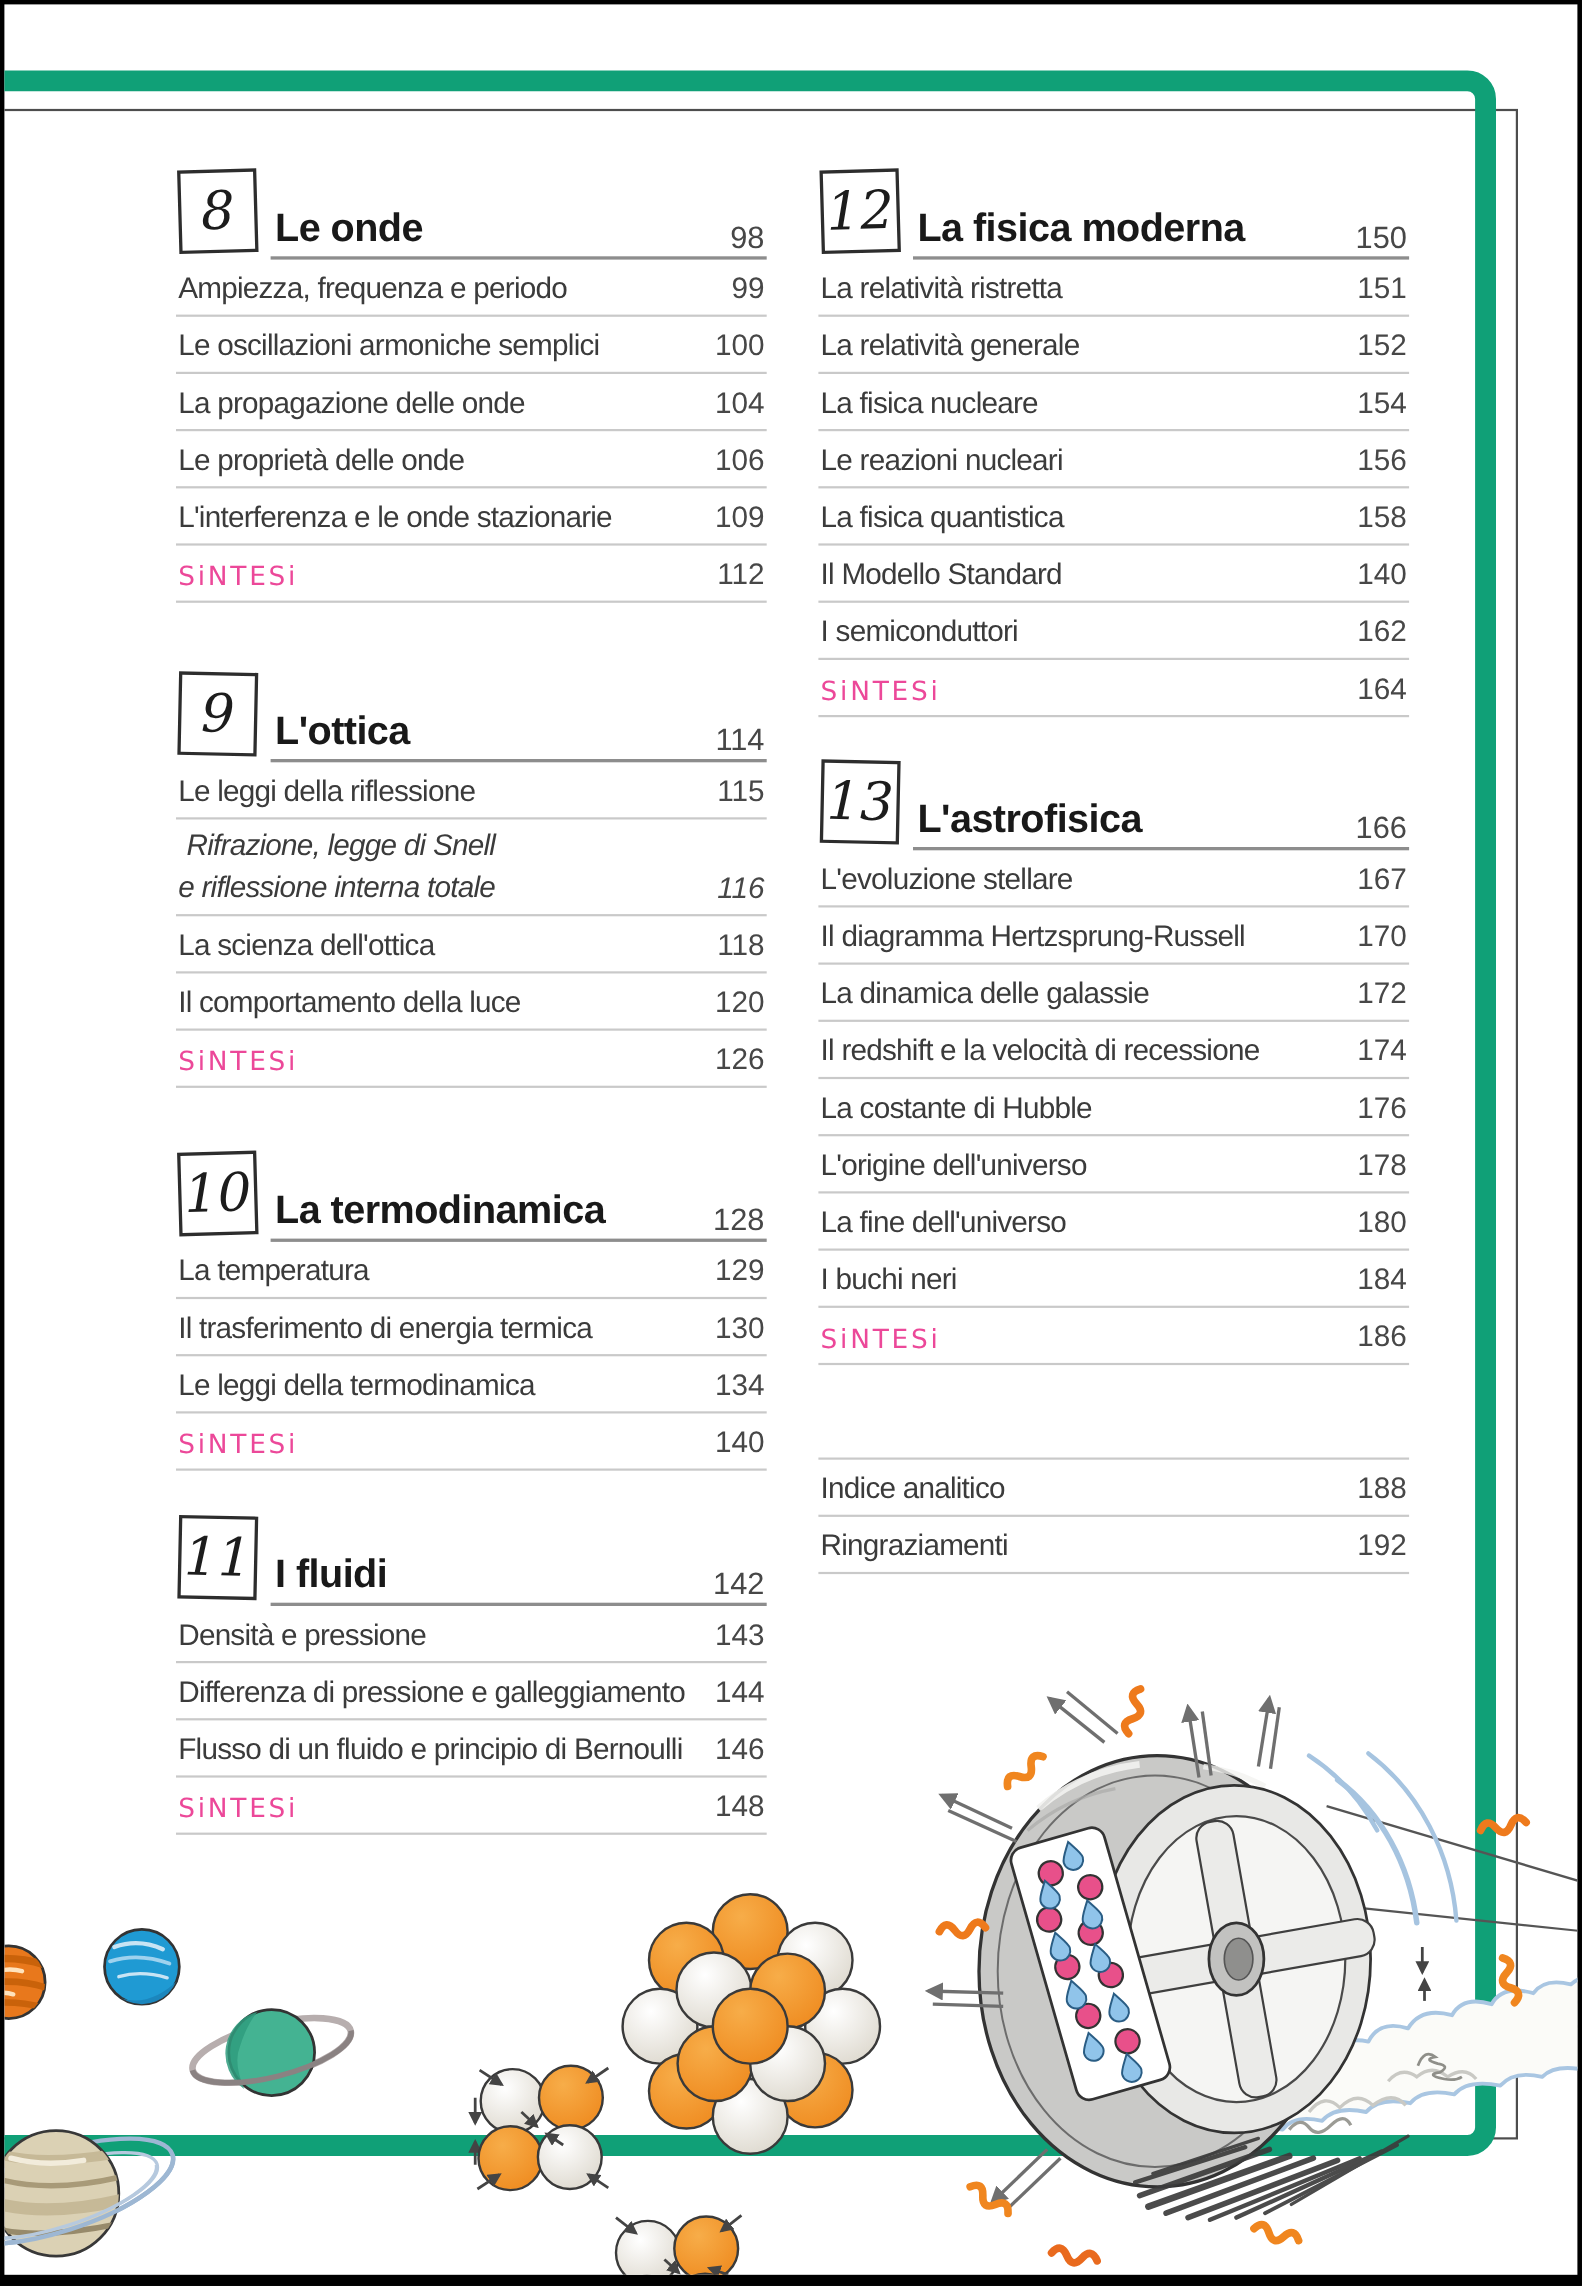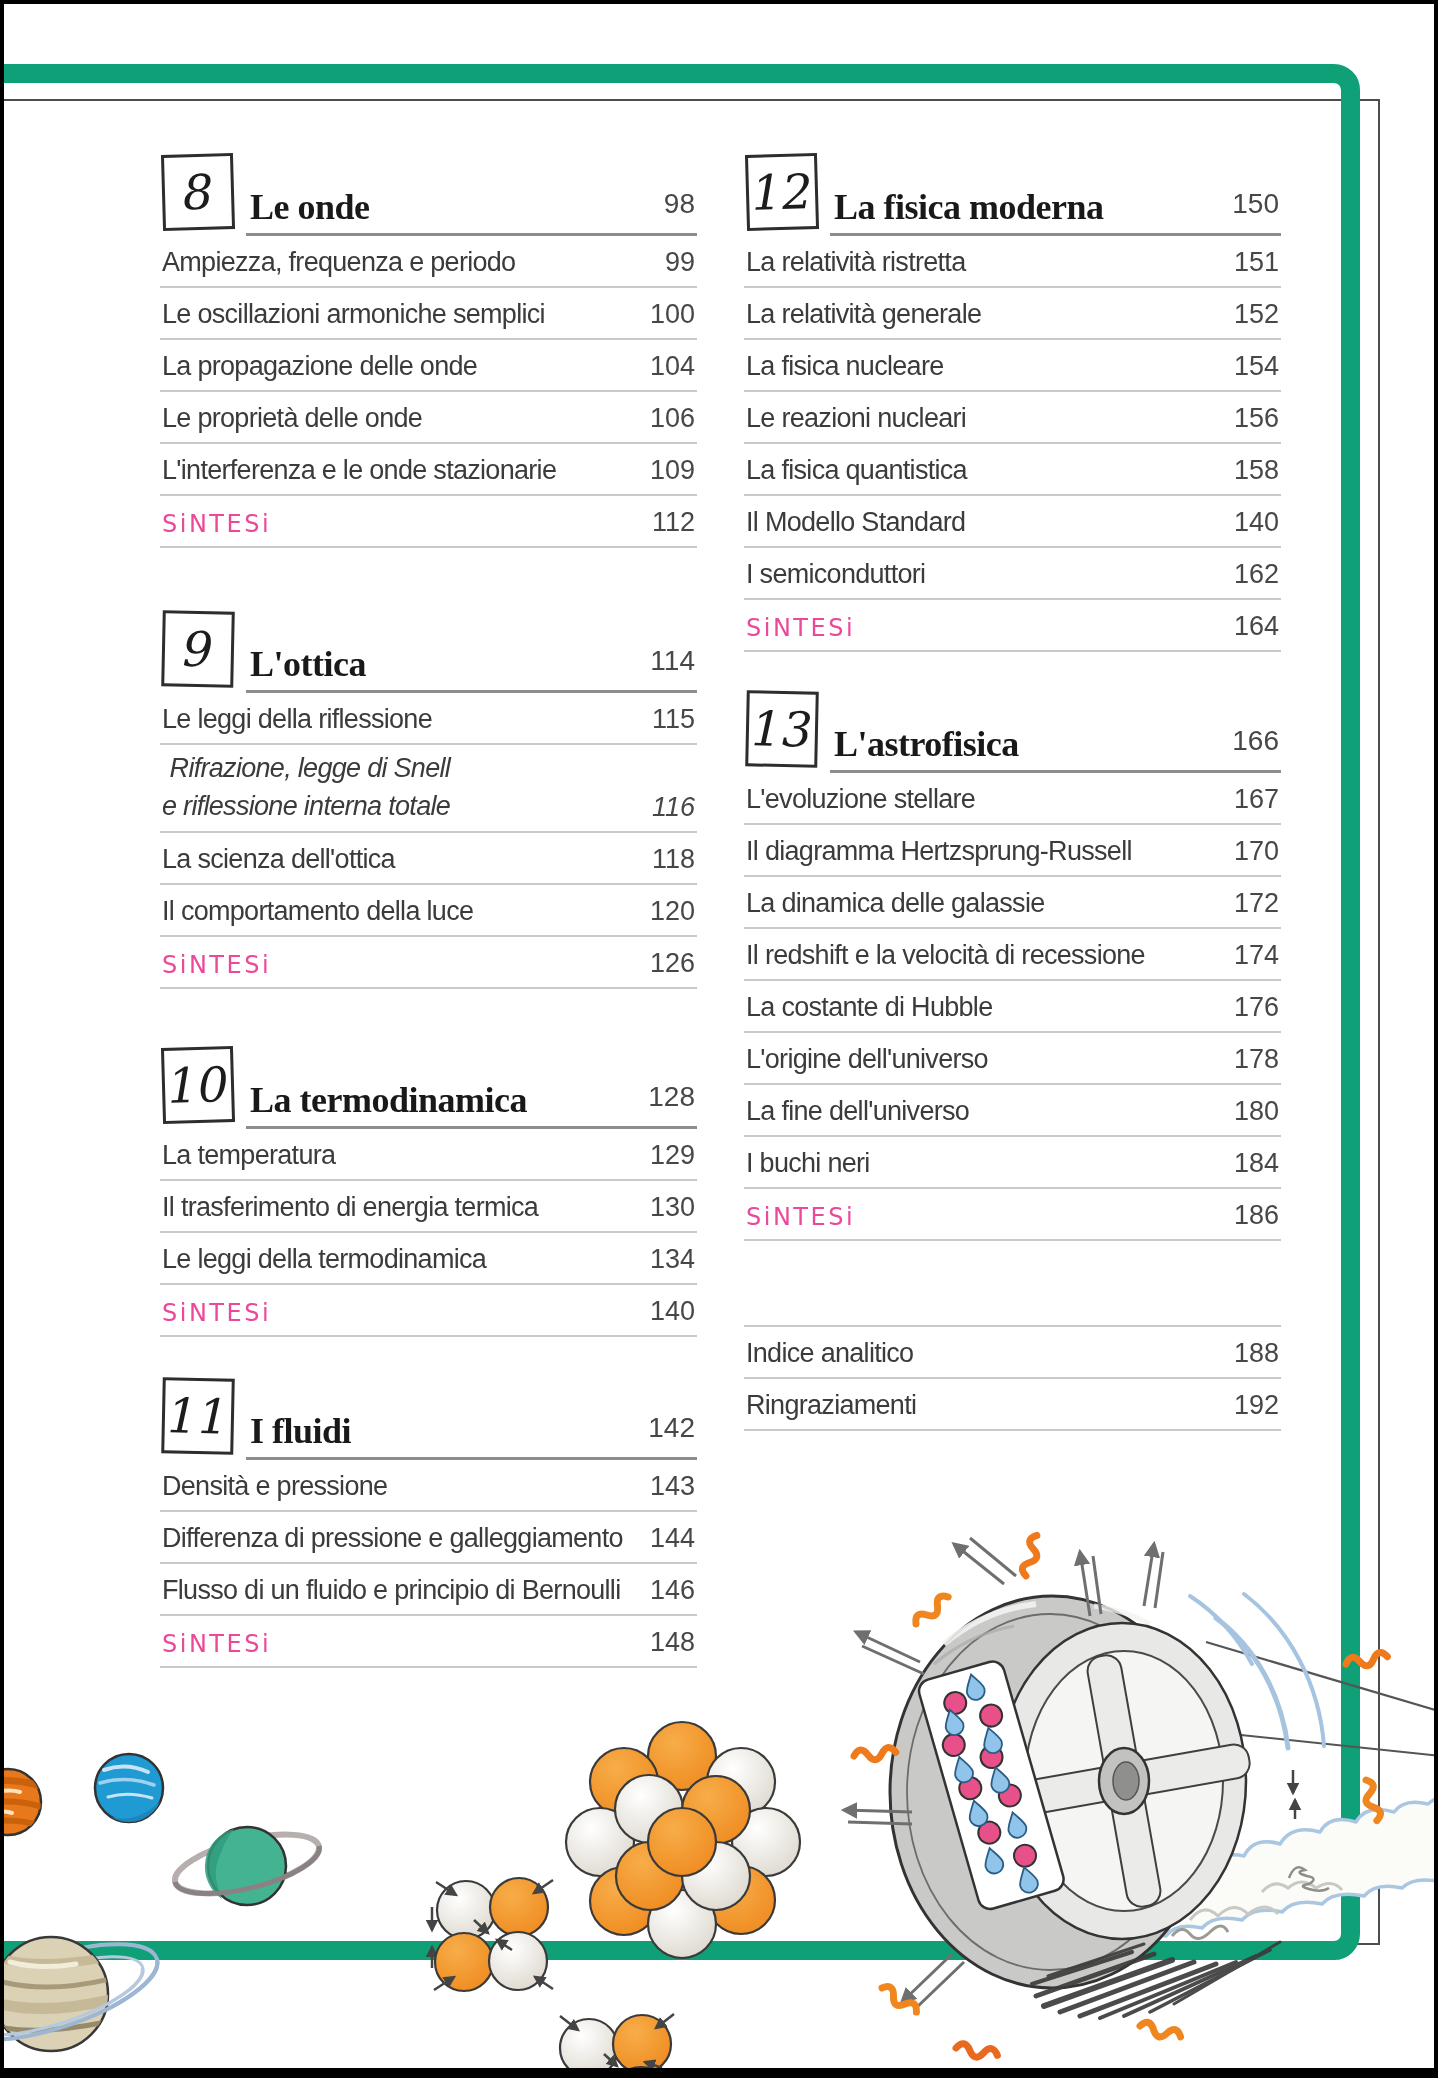--- a/index.html
+++ b/index.html
@@ -24,22 +24,22 @@
 
   .chead{position:relative;height:82px;}
   .chead-rule{position:absolute;left:86px;right:0;bottom:0;height:3px;background:var(--rule);}
   .numbox{position:absolute;left:2px;top:0;width:66px;height:70px;border:3px solid #2d2d2d;
           background:#fff;display:flex;align-items:center;justify-content:center;
           font-family:"DejaVu Serif",serif;font-style:italic;font-weight:500;
           font-size:48px;color:#1c1c1c;}
   .rotA{transform:rotate(-1.6deg);}
   .rotB{transform:rotate(1.2deg);}
   .ctitle{position:absolute;left:90px;bottom:8px;font-size:36px;font-weight:bold;
-          color:var(--title);letter-spacing:-0.5px;white-space:nowrap;font-family:Liberation Serif, serif;}
-  .cpage{position:absolute;right:2px;bottom:16px;font-size:28px;color:var(--pg);}
+          color:var(--title);letter-spacing:-0.5px;white-space:nowrap;}
+  .cpage{position:absolute;right:2px;bottom:4px;font-size:28px;color:var(--pg);}
 
   .row{position:relative;height:50px;border-bottom:2px solid var(--sep);text-align:right;}
   .row .lbl{position:absolute;left:2px;bottom:8px;font-size:27px;letter-spacing:-0.7px;
             color:var(--txt);white-space:nowrap;}
   .row .pg{position:absolute;right:2px;bottom:8px;font-size:27px;color:var(--pg);}
   .row.two{height:86px;font-style:italic;}
   .row.two .lbl{bottom:auto;top:4px;line-height:38px;}
   .row.sintesi .lbl{font-size:24px;letter-spacing:2.5px;color:#ec4899;font-weight:500;
                     font-family:"DejaVu Sans",sans-serif;}
 

